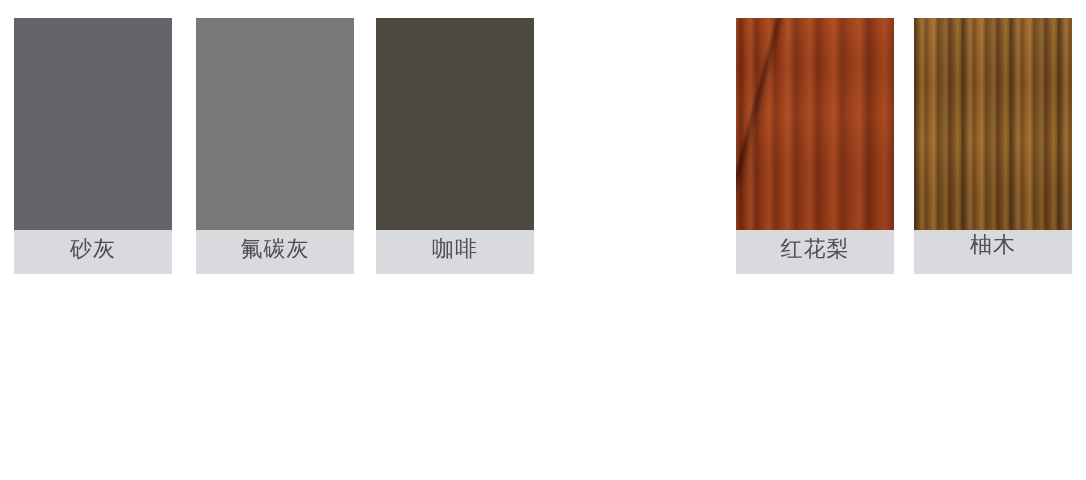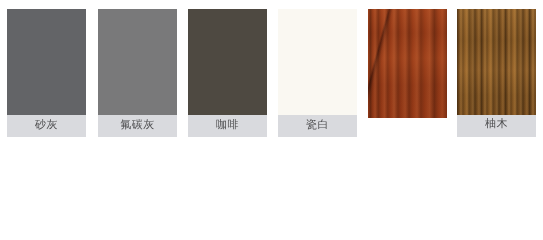--- a/index.html
+++ b/index.html
@@ -144,31 +144,26 @@
     <div class="swatch-label" style="background-color: rgb(217, 218, 222); color: rgb(79, 79, 81);">咖啡</div>
   </div>
 
   <div class="swatch-tile" style="left:98px;">
     <div class="swatch-chip">
       <div class="grain" style="background-color: rgb(121, 121, 122);"></div>
     </div>
     <div class="swatch-label" style="background-color: rgb(217, 218, 222); color: rgb(79, 79, 81);">氟碳灰</div>
   </div>
 
-  <div class="swatch-tile" style="left:278px;">
-    <div class="swatch-chip">
-      <div class="grain" style="background-color: rgb(250, 248, 242);"></div>
-    </div>
-    <div class="swatch-label" style="background-color: rgb(217, 218, 222); color: rgb(79, 79, 81);">瓷白</div>
-  </div>
 
   <div class="swatch-tile" style="left:368px;">
     <div class="swatch-chip">
       <div class="grain grain-rosewood"></div>
     </div>
+    <div class="swatch-label" style="background-color: rgb(217, 218, 222); color: rgb(79, 79, 81);">红花梨</div>
   </div>
 
   <div class="swatch-tile" style="left:457px;font-family:Liberation Mono, monospace;">
     <div class="swatch-chip">
       <div class="grain grain-teak"></div>
     </div>
     <div class="swatch-label" style="background-color: rgb(217, 218, 222); color: rgb(79, 79, 81);">柚木</div>
   </div>
 
 </div>

